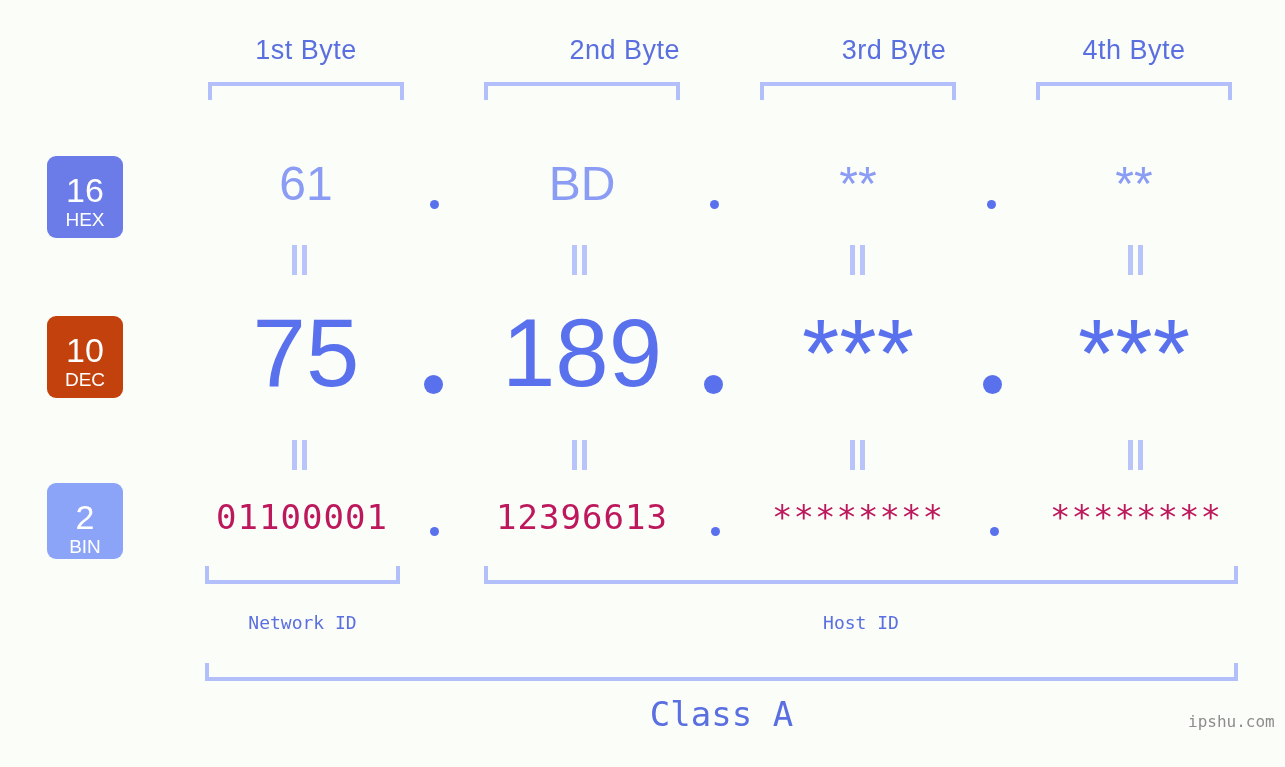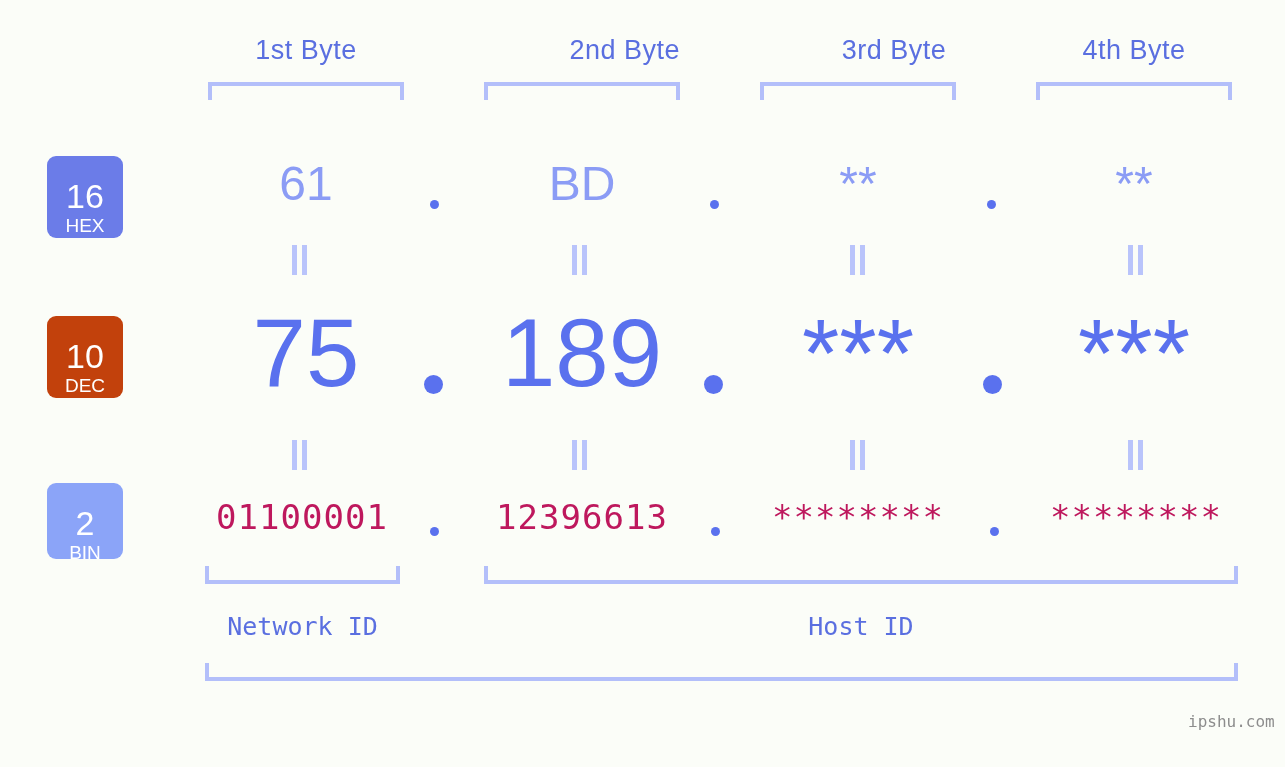--- a/index.html
+++ b/index.html
@@ -48,21 +48,21 @@
     border-right: 4px solid #b3bffa;
     height: 18px;
   }
 
   
   .badge {
     width: 76px;
     border-radius: 9px;
     color: #ffffff;
     text-align: center;
-    padding-top: 22px;
+    padding-top: 16px;
     box-sizing: border-box;
   }
   .badge .num {
     display: block;
     font-size: 34px;
     line-height: 36px;
     font-weight: 400;
   }
   .badge .sub {
     display: block;
@@ -117,21 +117,21 @@
     top: 0;
     width: 5px;
     height: 30px;
     background: #b9c4fb;
   }
   .eq i.a { left: 0; }
   .eq i.b { left: 10px; }
 
   
   .section-label {
-    font-size: 25px;
+    font-size: 18px;
     color: #5a6fe0;
     text-align: center;
     white-space: nowrap;
     font-family: "DejaVu Sans Mono", monospace;
   }
   .class-label {
     font-size: 34px;
     color: #5a6fe0;
     text-align: center;
     white-space: nowrap;
@@ -240,16 +240,17 @@
     <div class="abs val" style="left:1030px; top:500px; width:212px;">********</div>
   </div>
 
   <div class="abs bracket-bottom" style="left:205px; top:566px; width:195px;"></div>
   <div class="abs section-label" style="left:205px; top:612px; width:195px;">Network ID</div>
 
   <div class="abs bracket-bottom" style="left:484px; top:566px; width:754px;"></div>
   <div class="abs section-label" style="left:484px; top:612px; width:754px;">Host ID</div>
 
   <div class="abs bracket-bottom" style="left:205px; top:663px; width:1033px;"></div>
+  <div class="abs class-label" style="left:205px; top:694px; width:1033px;">Class A</div>
 
   <div class="abs watermark" style="left:1188px; top:712px;text-align:center;">ipshu.com</div>
 
 </div>
 
 </body></html>

